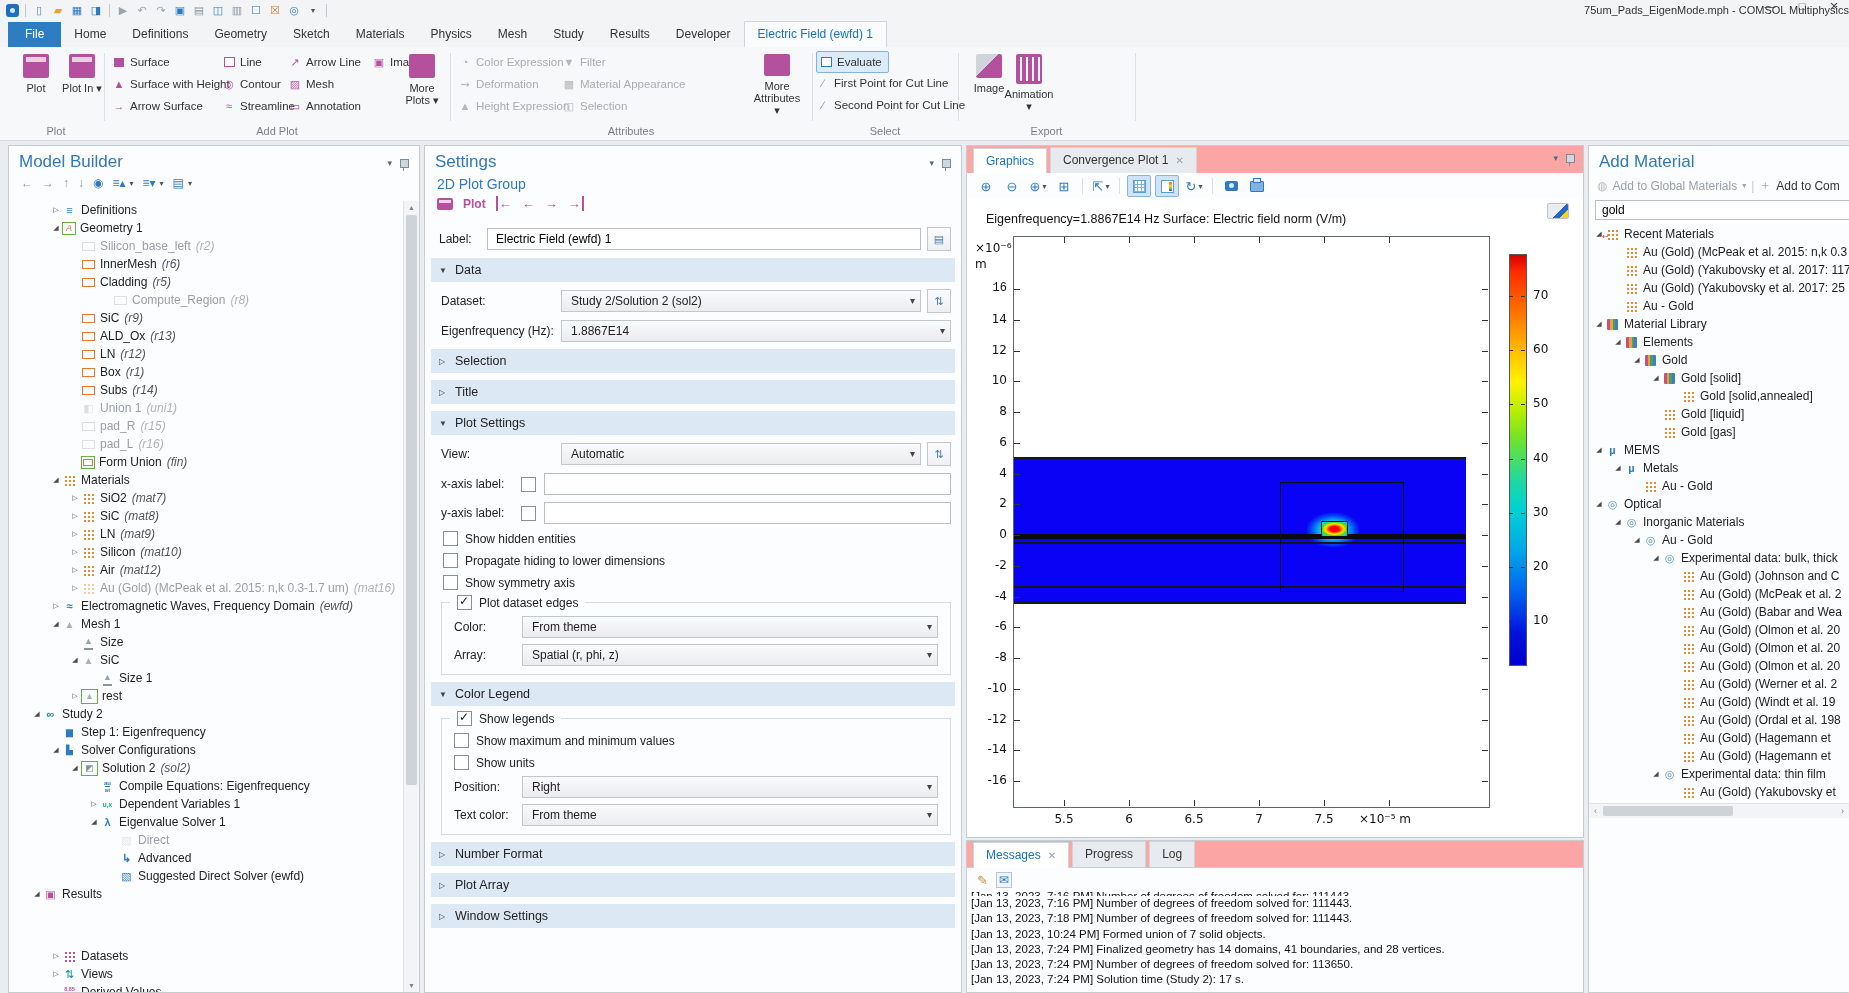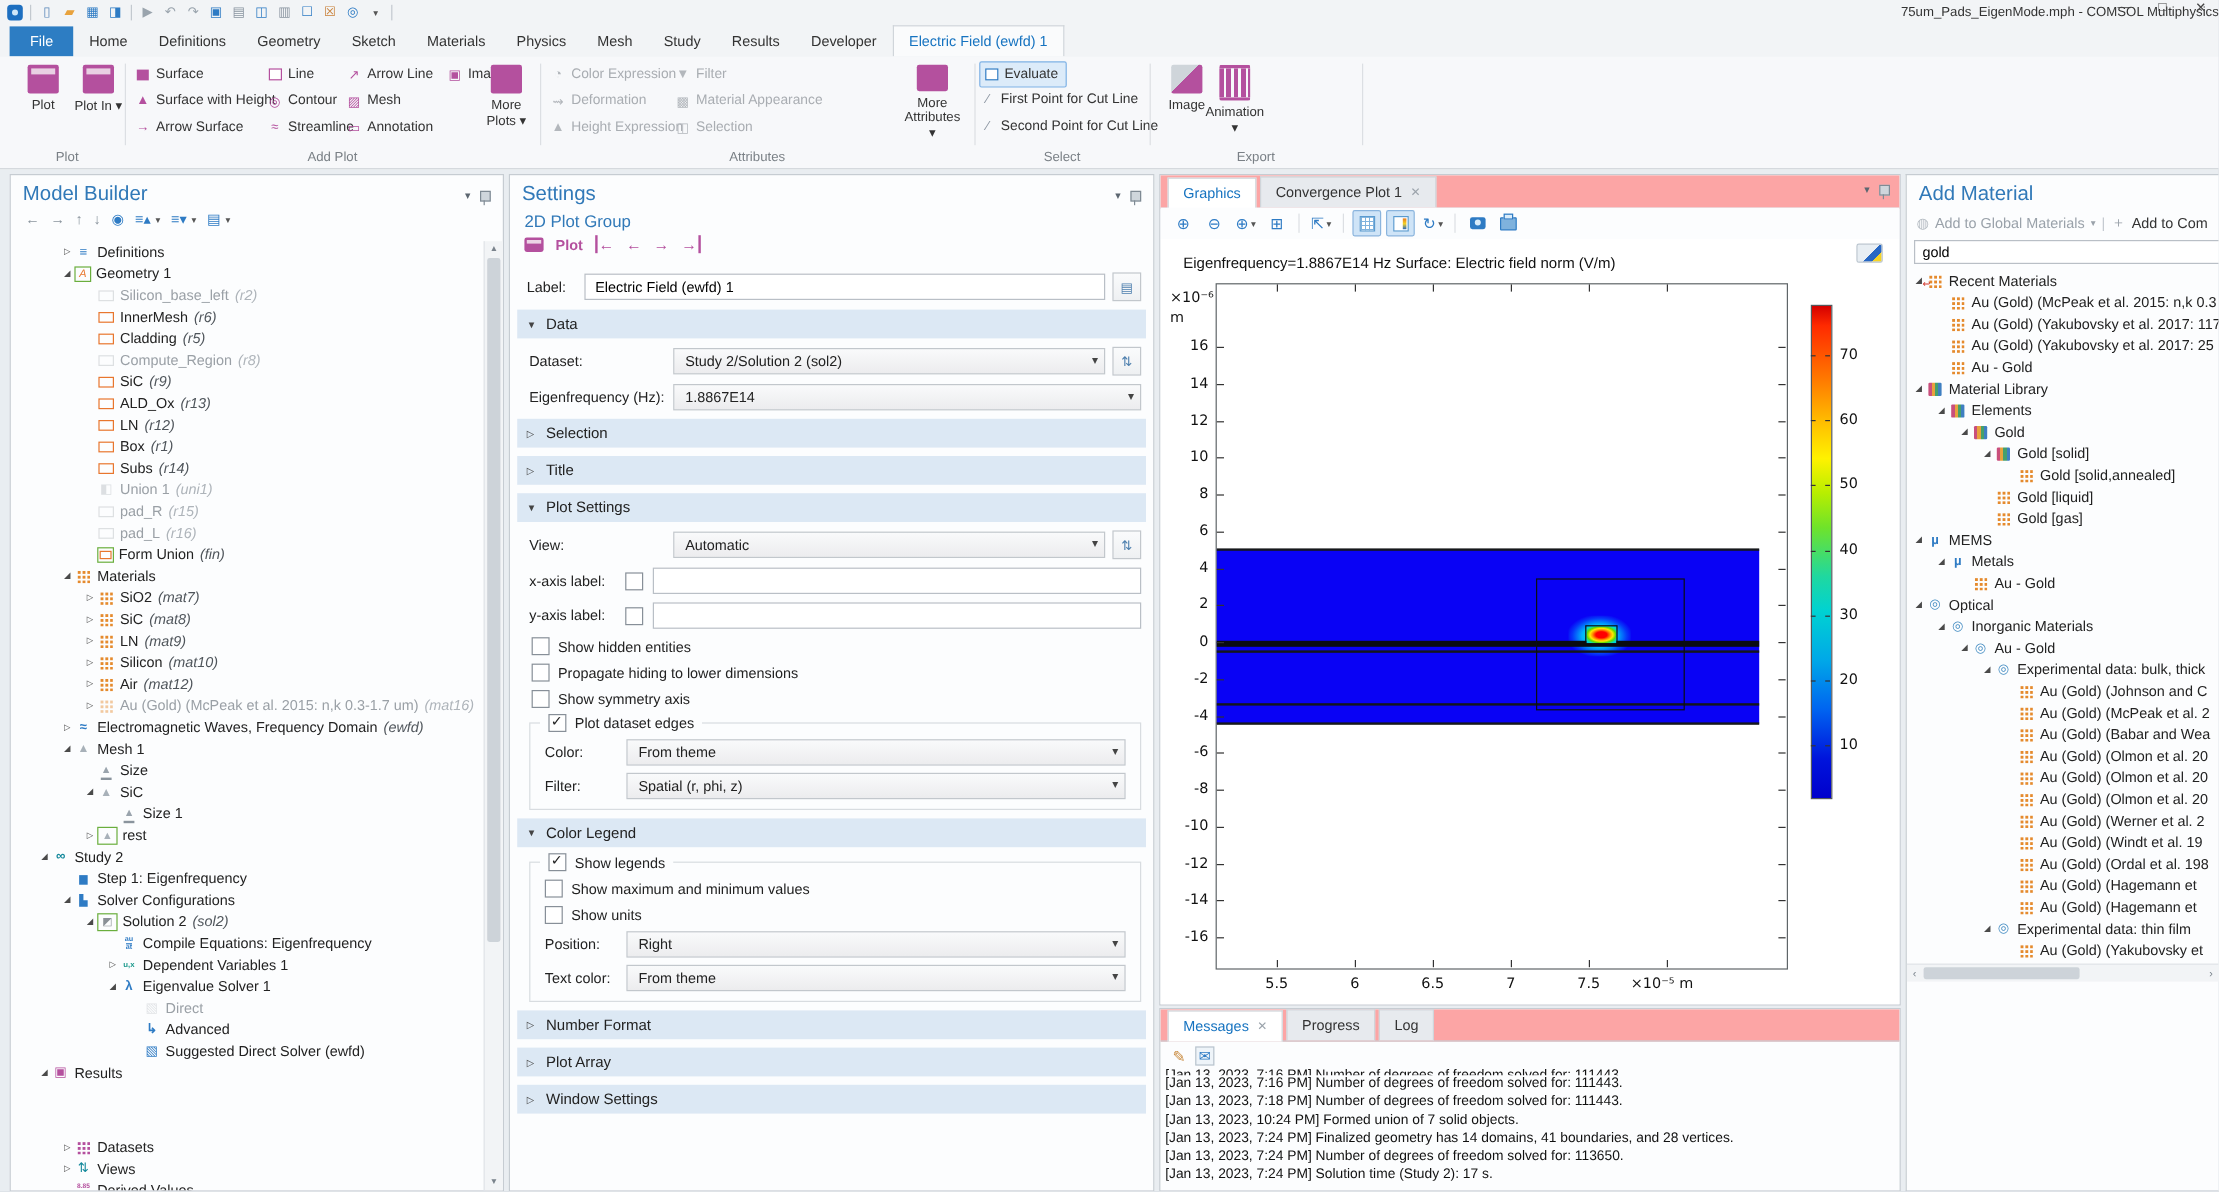--- a/index.html
+++ b/index.html
@@ -382,21 +382,21 @@
           <span class="sfx">(r6)</span>
         </div>
         <div class="trow" style="padding-left: 60px;">
           <span class="ex"></span>
           <span class="i">
             <i class="b-or"></i>
           </span>
           <span class="lbl">Cladding</span>
           <span class="sfx">(r5)</span>
         </div>
-        <div class="trow gray" style="padding-left: 60px;">
+        <div class="trow gray" style="padding-left: 92px;">
           <span class="ex"></span>
           <span class="i">
             <i class="b-gr"></i>
           </span>
           <span class="lbl">Compute_Region</span>
           <span class="sfx">(r8)</span>
         </div>
         <div class="trow" style="padding-left: 60px;">
           <span class="ex"></span>
           <span class="i">
@@ -722,21 +722,21 @@
         <div class="fs">
           <div class="fs-legend">
             <span class="cb on"></span>
             <span>Plot dataset edges</span>
           </div>
           <div class="frow" style="margin: 6px 2px 0px 8px;">
             <span class="lab" style="width: 68px;">Color:</span>
             <span class="dd">From theme</span>
           </div>
           <div class="frow" style="margin: 6px 2px 0px 8px;">
-            <span class="lab" style="width: 68px;">Filter:</span>
+            <span class="lab" style="width: 68px;">Array:</span>
             <span class="dd">Spatial  (r, phi, z)</span>
           </div>
         </div>
         <div class="band">
           <span class="tri">▼</span>
           <span>Color Legend</span>
         </div>
         <div class="fs">
           <div class="fs-legend">
             <span class="cb on"></span>
@@ -817,21 +817,21 @@
         <div style="position: absolute; left: 46px; top: 37px; width: 475px; height: 570px; border: 1px solid rgb(95, 101, 104);"></div>
         <div style="position: absolute; left: 47px; top: 259px; width: 452px; height: 145px; background: rgb(9, 2, 245);"></div>
         <div style="position: absolute; left: 47px; top: 258px; width: 452px; height: 2px; background: rgb(22, 24, 28);"></div>
         <div style="position: absolute; left: 47px; top: 403px; width: 452px; height: 2px; background: rgb(22, 24, 28);"></div>
         <div style="position: absolute; left: 340px; top: 314px; width: 52px; height: 34px; background: radial-gradient(rgba(0, 255, 200, 0.95) 0px, rgba(0, 255, 200, 0.95) 18%, rgba(0, 220, 255, 0.8) 40%, rgba(0, 120, 255, 0.45) 62%, rgba(9, 2, 245, 0) 75%);"></div>
         <div style="position: absolute; left: 47px; top: 335px; width: 452px; height: 5px; background: rgb(10, 12, 16);"></div>
         <div style="position: absolute; left: 47px; top: 343px; width: 452px; height: 2px; background: rgb(20, 22, 26);"></div>
         <div style="position: absolute; left: 47px; top: 387px; width: 452px; height: 2px; background: rgb(20, 22, 26);"></div>
         <div style="position: absolute; left: 313px; top: 283px; width: 122px; height: 108px; border: 1.4px solid rgb(12, 14, 18);"></div>
         <div style="position: absolute; left: 354px; top: 322px; width: 25px; height: 14px; border: 1.2px solid rgb(12, 14, 18); background: radial-gradient(rgb(255, 0, 0) 0px, rgb(255, 0, 0) 26%, rgb(255, 145, 0) 42%, rgb(255, 232, 0) 54%, rgb(95, 220, 0) 68%, rgb(0, 224, 200) 84%, rgb(0, 180, 255) 100%);"></div>
-        <div class="ticklab" style="left: 2px; top: 82px; width: 38px; text-align: right;">16</div>
+        <div class="ticklab" style="left: 2px; top: 82px; width: 38px; text-align: right; font-family: Liberation Mono, monospace;">16</div>
         <div class="tick" style="position: absolute; left: 47px; top: 90px; width: 6px; height: 1px;"></div>
         <div class="tick" style="position: absolute; left: 515px; top: 90px; width: 6px; height: 1px;"></div>
         <div class="ticklab" style="left: 2px; top: 112.75px; width: 38px; text-align: right;">14</div>
         <div class="tick" style="position: absolute; left: 47px; top: 120.75px; width: 6px; height: 1px;"></div>
         <div class="tick" style="position: absolute; left: 515px; top: 120.75px; width: 6px; height: 1px;"></div>
         <div class="ticklab" style="left: 2px; top: 143.5px; width: 38px; text-align: right;">12</div>
         <div class="tick" style="position: absolute; left: 47px; top: 151.5px; width: 6px; height: 1px;"></div>
         <div class="tick" style="position: absolute; left: 515px; top: 151.5px; width: 6px; height: 1px;"></div>
         <div class="ticklab" style="left: 2px; top: 174.25px; width: 38px; text-align: right;">10</div>
         <div class="tick" style="position: absolute; left: 47px; top: 182.25px; width: 6px; height: 1px;"></div>

